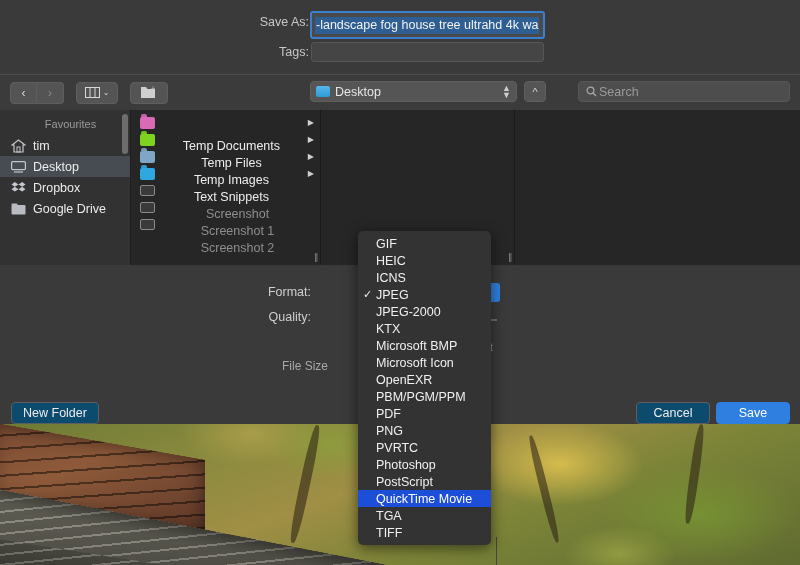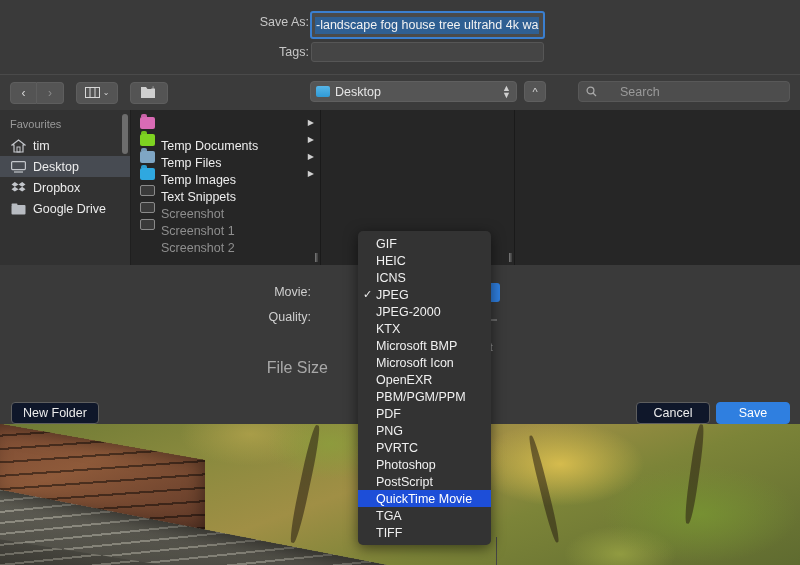--- a/index.html
+++ b/index.html
@@ -106,28 +106,28 @@
   .stepper { color: #cfcfcf; font-size: 9px; line-height: 7px; text-align: center; }
   .up-btn {
     position: absolute; left: 524px; top: 81px; width: 22px; height: 21px;
     background: #555; border: 1px solid #5f5f5f; border-radius: 4px;
     display: flex; align-items: center; justify-content: center;
     color: #d5d5d5; font-size: 11px;
   }
   .searchbox {
     position: absolute; left: 578px; top: 81px; width: 212px; height: 21px;
     background: #4d4d4d; border: 1px solid #585858; border-radius: 4px;
-    display: flex; align-items: center; gap: 23px; padding: 0 7px;
+    display: flex; align-items: center; gap: 2px; padding: 0 7px;
   }
   .search-ph { color: #9a9a9a; font-size: 12.5px; }
 
   
   .browser {
     position: absolute; left: 0; top: 110px; width: 800px; height: 155px;
-    background: #262626; display: flex;
+    background: #262626; display: flex; text-align: center;
   }
   .sidebar {
     width: 131px; height: 155px; background: #323232; flex-shrink: 0;
     position: relative; padding-top: 8px; overflow: hidden;
   }
   .sb-header { color: #9a9a9a; font-size: 11px; padding: 0 0 5px 10px; }
   .sb-item {
     height: 21px; display: flex; align-items: center; gap: 7px;
     padding-left: 10px; color: #ececec; font-size: 12.5px; white-space: nowrap;
   }
@@ -165,35 +165,35 @@
     width: 15px; height: 11px; flex-shrink: 0; border: 1.5px solid #8a8a8a;
     border-radius: 2px; background: #3a3a3a;
   }
   .col-resizer { position: absolute; right: 3px; bottom: 3px; color: #8a8a8a; font-size: 9px; letter-spacing: -1px; }
 
   
   .options { position: absolute; left: 0; top: 265px; width: 800px; height: 125px; background: #3a3a3a; }
   .opt-label { position: absolute; color: #cfcfcf; font-size: 12.5px; text-align: right; }
   .lbl-format  { right: 489px; top: 285px; }
   .lbl-quality { right: 489px; top: 310px; }
-  .lbl-filesize{ right: 472px; top: 359px; font-size: 16px; color: #a8a8a8; }
+  .lbl-filesize{ right: 472px; top: 359px; font-size: 12px; color: #a8a8a8; }
   .quality-stepper {
     position: absolute; left: 486px; top: 283px; width: 14px; height: 19px;
     background: #2f7fe0; border-radius: 3px;
   }
   .quality-tick { position: absolute; left: 489px; top: 319px; width: 8px; height: 2px; background: #6a6a6a; }
   .quality-best { position: absolute; left: 485px; top: 342px; color: #9c9c9c; font-size: 10px; }
   .opt-divider { position: absolute; left: 496px; top: 272px; width: 1px; height: 112px; background: #454545; }
 
   
   .bottombar { position: absolute; left: 0; top: 390px; width: 800px; height: 34px; background: #3a3a3a; }
   .btn {
     position: absolute; height: 22px; border-radius: 4px; font-size: 12.5px;
     display: flex; align-items: center; justify-content: center;
-    border: 1px solid #5e5e5e; background: #0f172a; color: #ececec;
+    border: 1px solid #5e5e5e; background: #0c4a6e; color: #ececec;
   }
   .btn-newfolder { left: 11px; top: 402px; width: 88px; }
   .btn-cancel    { left: 636px; top: 402px; width: 74px; }
   .btn-save      { left: 716px; top: 402px; width: 74px; background: #2f7fe0; border-color: #2f7fe0; color: #ffffff; }
 
   
   .menu {
     position: absolute; left: 358px; top: 231px; width: 133px;
     background: #333333; border-radius: 5px; padding: 4px 0;
     box-shadow: 0 3px 14px rgba(0,0,0,.55);
@@ -347,21 +347,21 @@
 
       <div class="col col2">
         <div class="col-resizer">||</div>
       </div>
       <div class="col col3"></div>
     </div>
 
     <div class="options">
       <div class="opt-divider"></div>
     </div>
-    <div class="opt-label lbl-format">Movie:</div>
+    <div class="opt-label lbl-format">Format:</div>
     <div class="opt-label lbl-quality">Quality:</div>
     <div class="opt-label lbl-filesize">File Size</div>
     <div class="quality-stepper"></div>
     <div class="quality-tick"></div>
     <div class="quality-best">st</div>
 
     <div class="bottombar"></div>
     <div class="btn btn-newfolder">New Folder</div>
     <div class="btn btn-cancel">Cancel</div>
     <div class="btn btn-save">Save</div>

